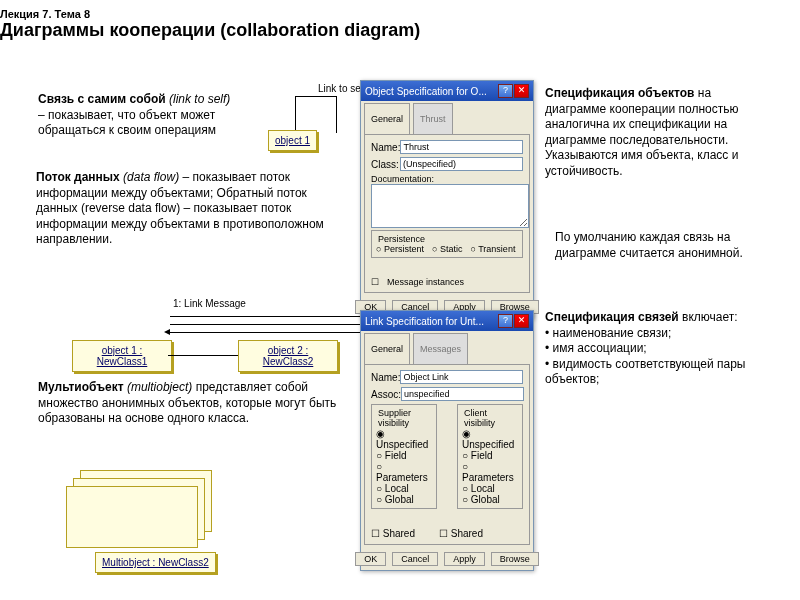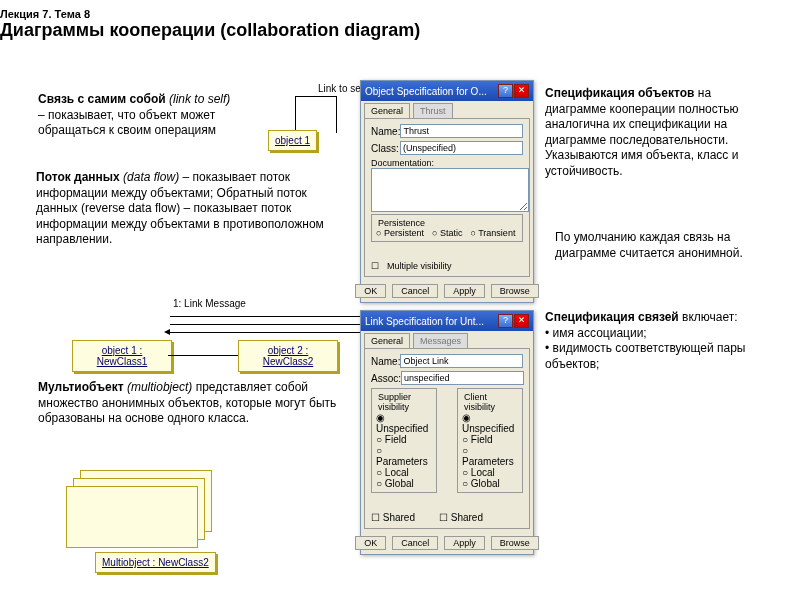--- a/index.html
+++ b/index.html
@@ -60,21 +60,21 @@
     text-align: center;
     line-height: 10px;
     font-size: 9px;
   }
   .dlg-title-btns span.min { background: linear-gradient(#7ab0f0,#3c6ed4); }
   .dlg-tabs { display: flex; background: #ece9d8; padding-top: 2px; }
   .dlg-tab {
     border: 1px solid #999;
     border-bottom: none;
     background: #ece9d8;
-    padding: 2px 6px;
+    padding: 10px 6px;
     margin-left: 3px;
     font-size: 9px;
   }
   .dlg-tab.inactive { background: #ddd; color: #777; }
   .dlg-body {
     border: 1px solid #999;
     margin: 0 3px 3px 3px;
     padding: 5px 6px;
     background: #ece9d8;
   }
@@ -161,21 +161,21 @@
     <div style="font-size:9px;">Documentation:</div>
     <textarea style="width: 100%; height: 40px;"></textarea>
     <div class="dlg-fieldset">
       <legend>Persistence</legend>
       <div class="radio-row">
         <span>○ <span>Persistent</span></span>
         <span>○ <span>Static</span></span>
         <span>○ <span>Transient</span></span>
       </div>
     </div>
-    <div class="radio-row">☐ <span>Multiple visibility</span></div>
+    <div class="radio-row">☐ <span>Message instances</span></div>
   </div>
   <div class="dlg-buttons">
     <button>OK</button>
     <button>Cancel</button>
     <button>Apply</button>
     <button>Browse</button>
   </div>
 </div>
 
 <div class="text-block" style="left:545px; top:86px; width:220px;">
@@ -258,16 +258,17 @@
     <button>OK</button>
     <button>Cancel</button>
     <button>Apply</button>
     <button>Browse</button>
   </div>
 </div>
 
 <div class="text-block" style="left:545px; top:310px; width:220px;">
   <span class="bold">Спецификация связей</span><span> включает:</span>
   <ul class="bullet-list">
+    <li>наименование связи;</li>
     <li>имя ассоциации;</li>
     <li>видимость соответствующей пары объектов;</li>
   </ul>
 </div>
 
 </body></html>

